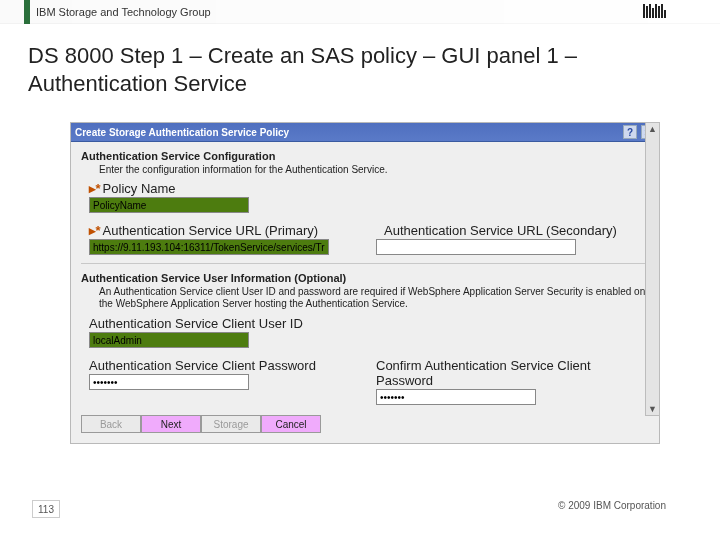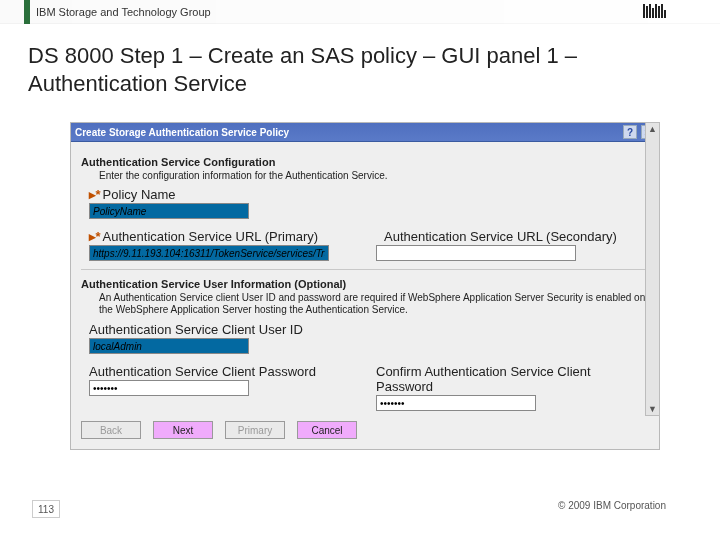--- a/index.html
+++ b/index.html
@@ -48,35 +48,35 @@
     padding: 2px 4px;
     border-bottom: 1px solid #3a5aa0;
   }
   .panel-titlebar .icons { display:flex; gap:4px; }
   .panel-titlebar .icon-btn {
     width: 14px; height: 14px; background:#cfd9ef;
     color:#2a4aa0; display:flex; align-items:center; justify-content:center;
     font-size:10px; font-weight:bold; border:1px solid #9ab; cursor:pointer;
   }
   .panel-body { background:#efefef; padding: 6px 10px 10px 10px; }
-  .section-title { font-weight: bold; font-size: 11px; margin-top:8px; }
+  .section-title { font-weight: bold; font-size: 11px; margin-top:2px; }
   .section-sub { font-size: 10px; margin: 2px 0 6px 18px; color:#222; }
   .req-marker { color:#c05000; font-weight:bold; margin-right:2px; }
   .field-label { font-size: 13px; margin: 4px 0 1px 8px; }
   .input {
     border: 1px solid #888; background:#fff;
     height: 16px; font-size:10px; padding: 1px 3px;
     display:block;
   }
-  .input.yellow { background:#0369a1;font-style:italic; }
+  .input.yellow { background:#4d7c0f; }
   .row2 { display:flex; gap: 22px; margin-top:2px; }
   .col { flex:1; min-width:0; }
   .hr { border:none; border-top:1px solid #c8c8c8; margin:8px 0; }
   .opt-note { font-size:10px; margin: 2px 0 6px 18px; line-height:1.2; }
-  .button-row { display:flex; gap:12px; margin-top:10px; }
+  .button-row { display:flex; gap:0; margin-top:10px; }
   .btn {
     min-width: 60px; height: 18px;
     border:1px solid #9a9a9a; background:#f0abfc;
     font-size:10px; display:flex; align-items:center; justify-content:center;
     cursor:pointer;
   }
   .btn.disabled { color:#9a9a9a; background:#eaeaea; cursor:default; }
   .scroll-gutter {
     position:absolute; right:60px; top:122px; width:15px; height:294px;
     background:#e4e4e4; border:1px solid #bcbcbc;
@@ -160,21 +160,21 @@
         </div>
         <div class="col">
           <div class="field-label" style="margin-left:0;">Confirm Authentication Service Client Password</div>
           <input class="input" style="width: 160px;" value="•••••••">
         </div>
       </div>
 
       <div class="button-row">
         <div class="btn disabled">Back</div>
         <div class="btn">Next</div>
-        <div class="btn disabled">Primary</div>
+        <div class="btn disabled">Storage</div>
         <div class="btn">Cancel</div>
       </div>
     </div>
   </div>
 </div>
 
 <div class="scroll-gutter">
   <div class="scroll-arrow">▲</div>
   <div class="scroll-arrow">▼</div>
 </div>

